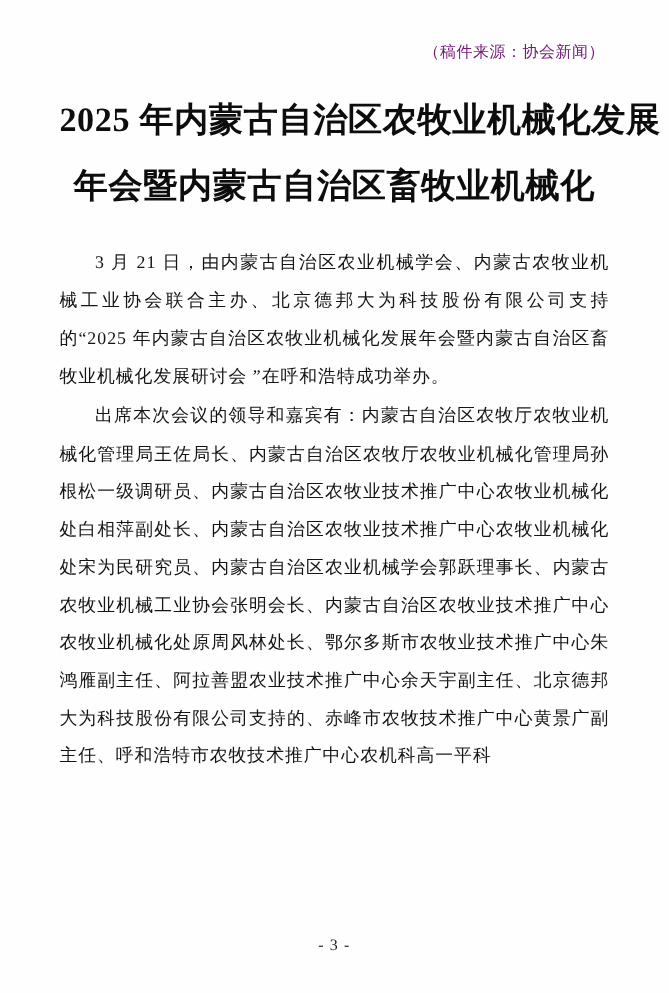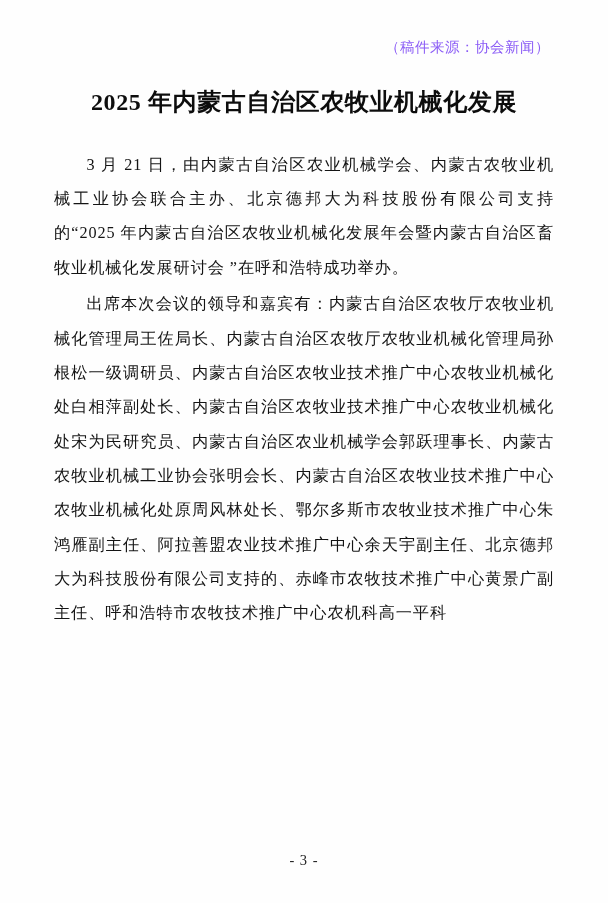--- a/index.html
+++ b/index.html
@@ -20,28 +20,28 @@
     height: 903px;
     box-sizing: border-box;
     padding: 30px 54px 0 54px;
     position: relative;
     background: #fefefe;
   }
   .source-line {
     text-align: right;
     font-size: 14.5px;
     letter-spacing: 0.5px;
-    color: #8b5cf6;
+    color: #701a75;
     margin: 8px 4px 0 0;
     font-family: "Liberation Serif", "DejaVu Serif", serif;
   }
   .doc-title {
     margin: 22px 0 0 0;
     text-align: center;
-    font-size: 24px;
+    font-size: 31px;
     font-weight: bold;
     line-height: 1.95;
     letter-spacing: 0.6px;
     color: #0d0d0d;
     font-family: "Liberation Serif", "DejaVu Serif", serif;
   }
   .doc-title .tline {
     display: block;
     white-space: nowrap;
   }
@@ -71,20 +71,21 @@
 </style>
 </head>
 <body>
 
 <div class="page">
 
   <div class="source-line">（稿件来源：协会新闻）</div>
 
   <h1 class="doc-title">
     <span class="tline">2025 年内蒙古自治区农牧业机械化发展</span>
+    <span class="tline">年会暨内蒙古自治区畜牧业机械化</span>
   </h1>
 
   <div class="body-text">
     <p class="para">3 月 21 日，由内蒙古自治区农业机械学会、内蒙古农牧业机械工业协会联合主办、北京德邦大为科技股份有限公司支持的“2025 年内蒙古自治区农牧业机械化发展年会暨内蒙古自治区畜牧业机械化发展研讨会 ”在呼和浩特成功举办。</p>
     <p class="para">出席本次会议的领导和嘉宾有：内蒙古自治区农牧厅农牧业机械化管理局王佐局长、内蒙古自治区农牧厅农牧业机械化管理局孙根松一级调研员、内蒙古自治区农牧业技术推广中心农牧业机械化处白相萍副处长、内蒙古自治区农牧业技术推广中心农牧业机械化处宋为民研究员、内蒙古自治区农业机械学会郭跃理事长、内蒙古农牧业机械工业协会张明会长、内蒙古自治区农牧业技术推广中心农牧业机械化处原周风林处长、鄂尔多斯市农牧业技术推广中心朱鸿雁副主任、阿拉善盟农业技术推广中心余天宇副主任、北京德邦大为科技股份有限公司支持的、赤峰市农牧技术推广中心黄景广副主任、呼和浩特市农牧技术推广中心农机科高一平科</p>
   </div>
 
   <div class="footer">- 3 -</div>
 
 </div>

